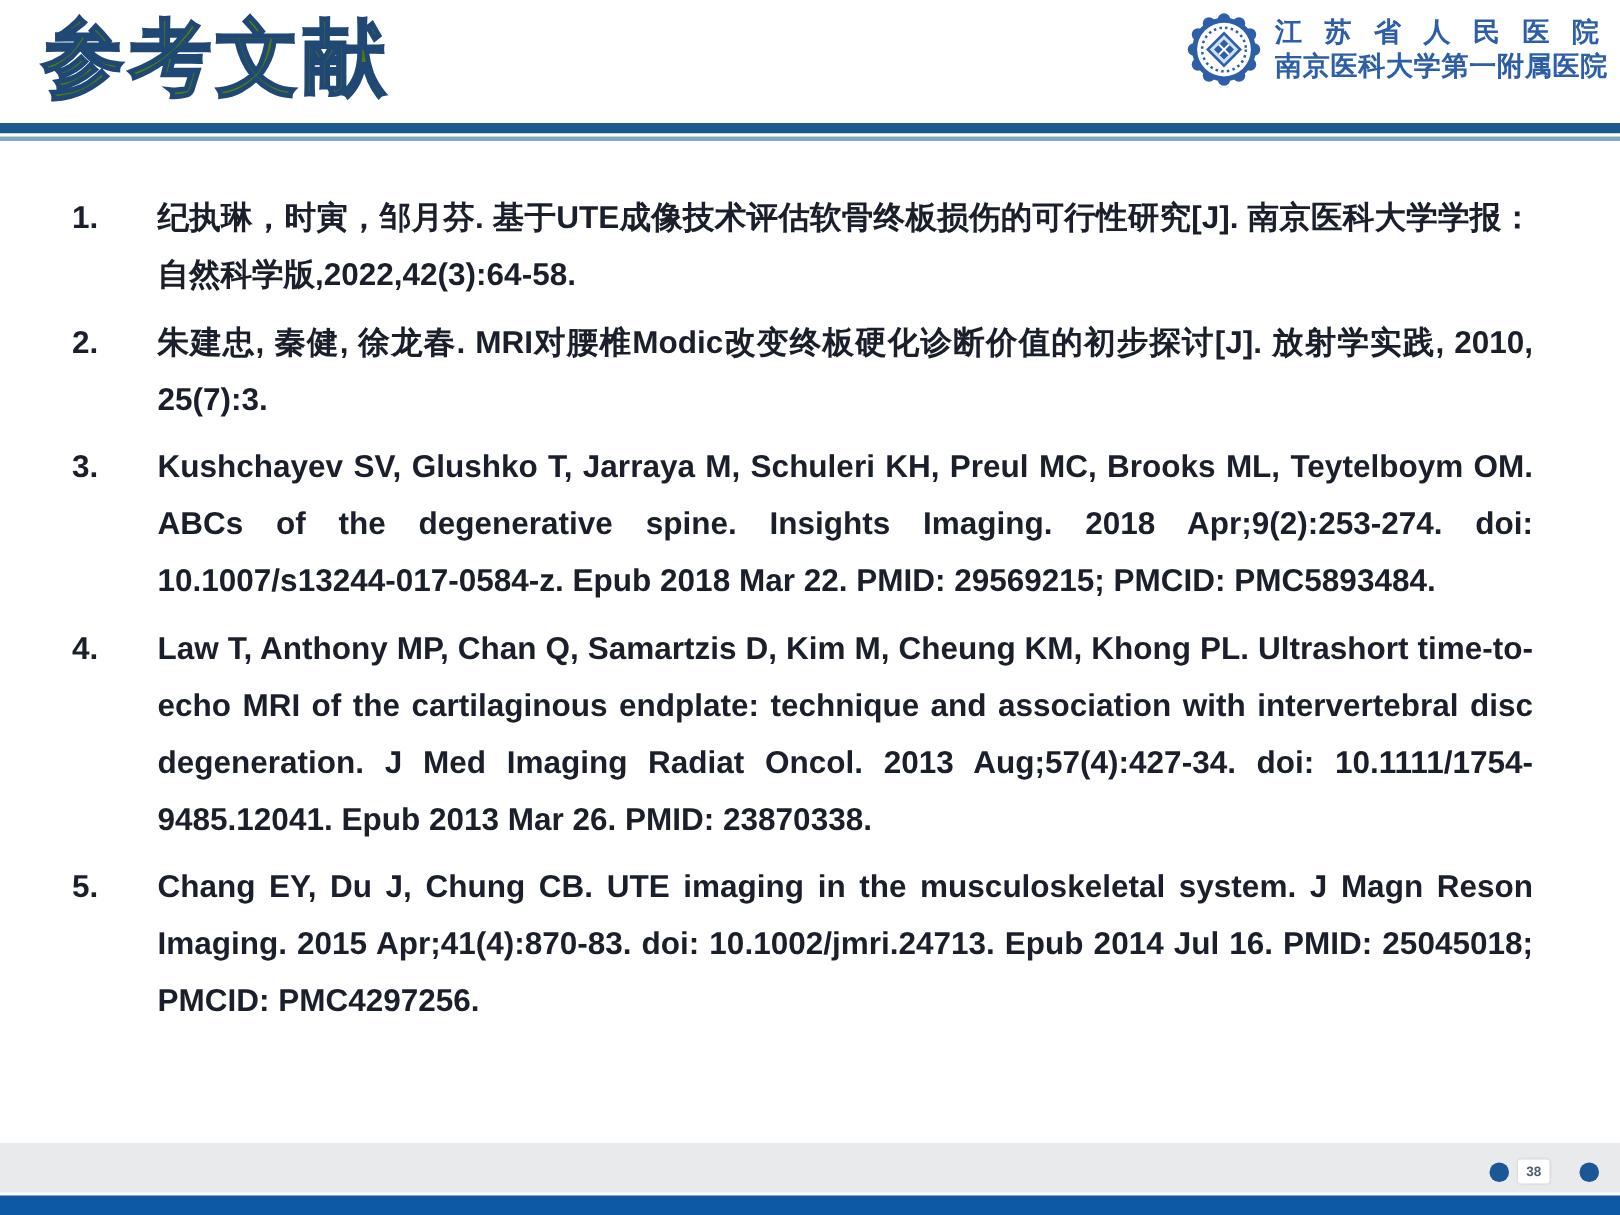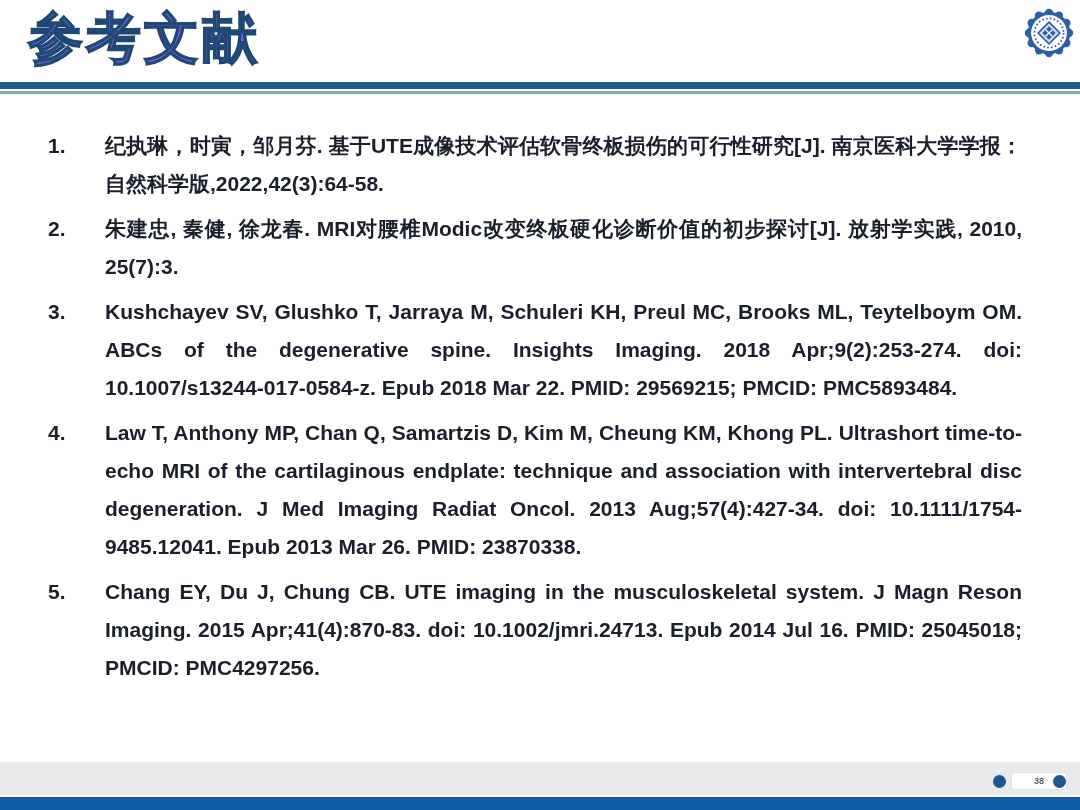--- a/index.html
+++ b/index.html
@@ -8,21 +8,21 @@
     background:#ffffff;
     font-family:"Liberation Sans","DejaVu Sans",sans-serif;
     position:relative;overflow:hidden;
   }
   .slide{position:absolute;inset:0;background:#fff;}
 
   
   .page-title{
     position:absolute;left:28px;top:2px;
     font-size:55px;font-weight:900;line-height:72px;
-    color:#8b5cf6;letter-spacing:3px;
+    color:#4d7c0f;letter-spacing:3px;
     -webkit-text-stroke:1.6px #1f4874;
   }
   .logo-block{
     position:absolute;top:8px;right:6px;
     display:flex;align-items:center;gap:9px;
   }
   .logo-emblem{width:50px;height:50px;flex:none;}
   .logo-text{
     font-family:"Liberation Serif","DejaVu Serif",serif;
     font-weight:bold;color:#2d5fa8;
@@ -50,21 +50,21 @@
     position:absolute;left:0;right:0;bottom:15px;height:33px;
     background:#e9eaeb;
   }
   .footer-dot{
     position:absolute;width:13px;height:13px;border-radius:50%;
     background:#1b5796;top:13px;
   }
   .dot-left{left:993px;}
   .dot-right{left:1053px;}
   .page-box{
-    position:absolute;left:1012px;top:11px;width:54px;height:16px;
+    position:absolute;left:1012px;top:11px;width:21px;height:16px;
     background:#ffffff;border-radius:2px;
     display:flex;align-items:center;justify-content:center;
     font-size:9px;color:#4f5f70;font-weight:bold;
     box-shadow:0 0 2px rgba(0,0,0,0.12);
   }
   .footer-strip{
     position:absolute;left:0;right:0;bottom:0;height:13px;
     background:#0d59a6;
   }
 </style>
@@ -94,20 +94,24 @@
           <circle cx="30" cy="30" r="25.5"></circle>
         </g>
         <circle cx="30" cy="30" r="21.5" fill="#ffffff"></circle>
         <circle cx="30" cy="30" r="17.5" fill="none" stroke="#2d5fa8" stroke-width="2" stroke-dasharray="2 2.6"></circle>
         <polygon points="30,17 43,30 30,43 17,30" fill="#cfe0f2" stroke="#2d5fa8" stroke-width="2"></polygon>
         <polygon points="30,22 38,30 30,38 22,30" fill="#2d5fa8"></polygon>
         <line x1="26" y1="26" x2="34" y2="34" stroke="#ffffff" stroke-width="1.6"></line>
         <line x1="34" y1="26" x2="26" y2="34" stroke="#ffffff" stroke-width="1.6"></line>
       </svg>
     </span>
+    <div class="logo-text">
+      <div class="logo-line1">江苏省人民医院</div>
+      <div class="logo-line2">南京医科大学第一附属医院</div>
+    </div>
   </div>
 
   <div class="title-rule">
     <div class="rule-dark"></div>
     <div class="rule-gap"></div>
     <div class="rule-light"></div>
   </div>
 
   <div class="refs">
 

